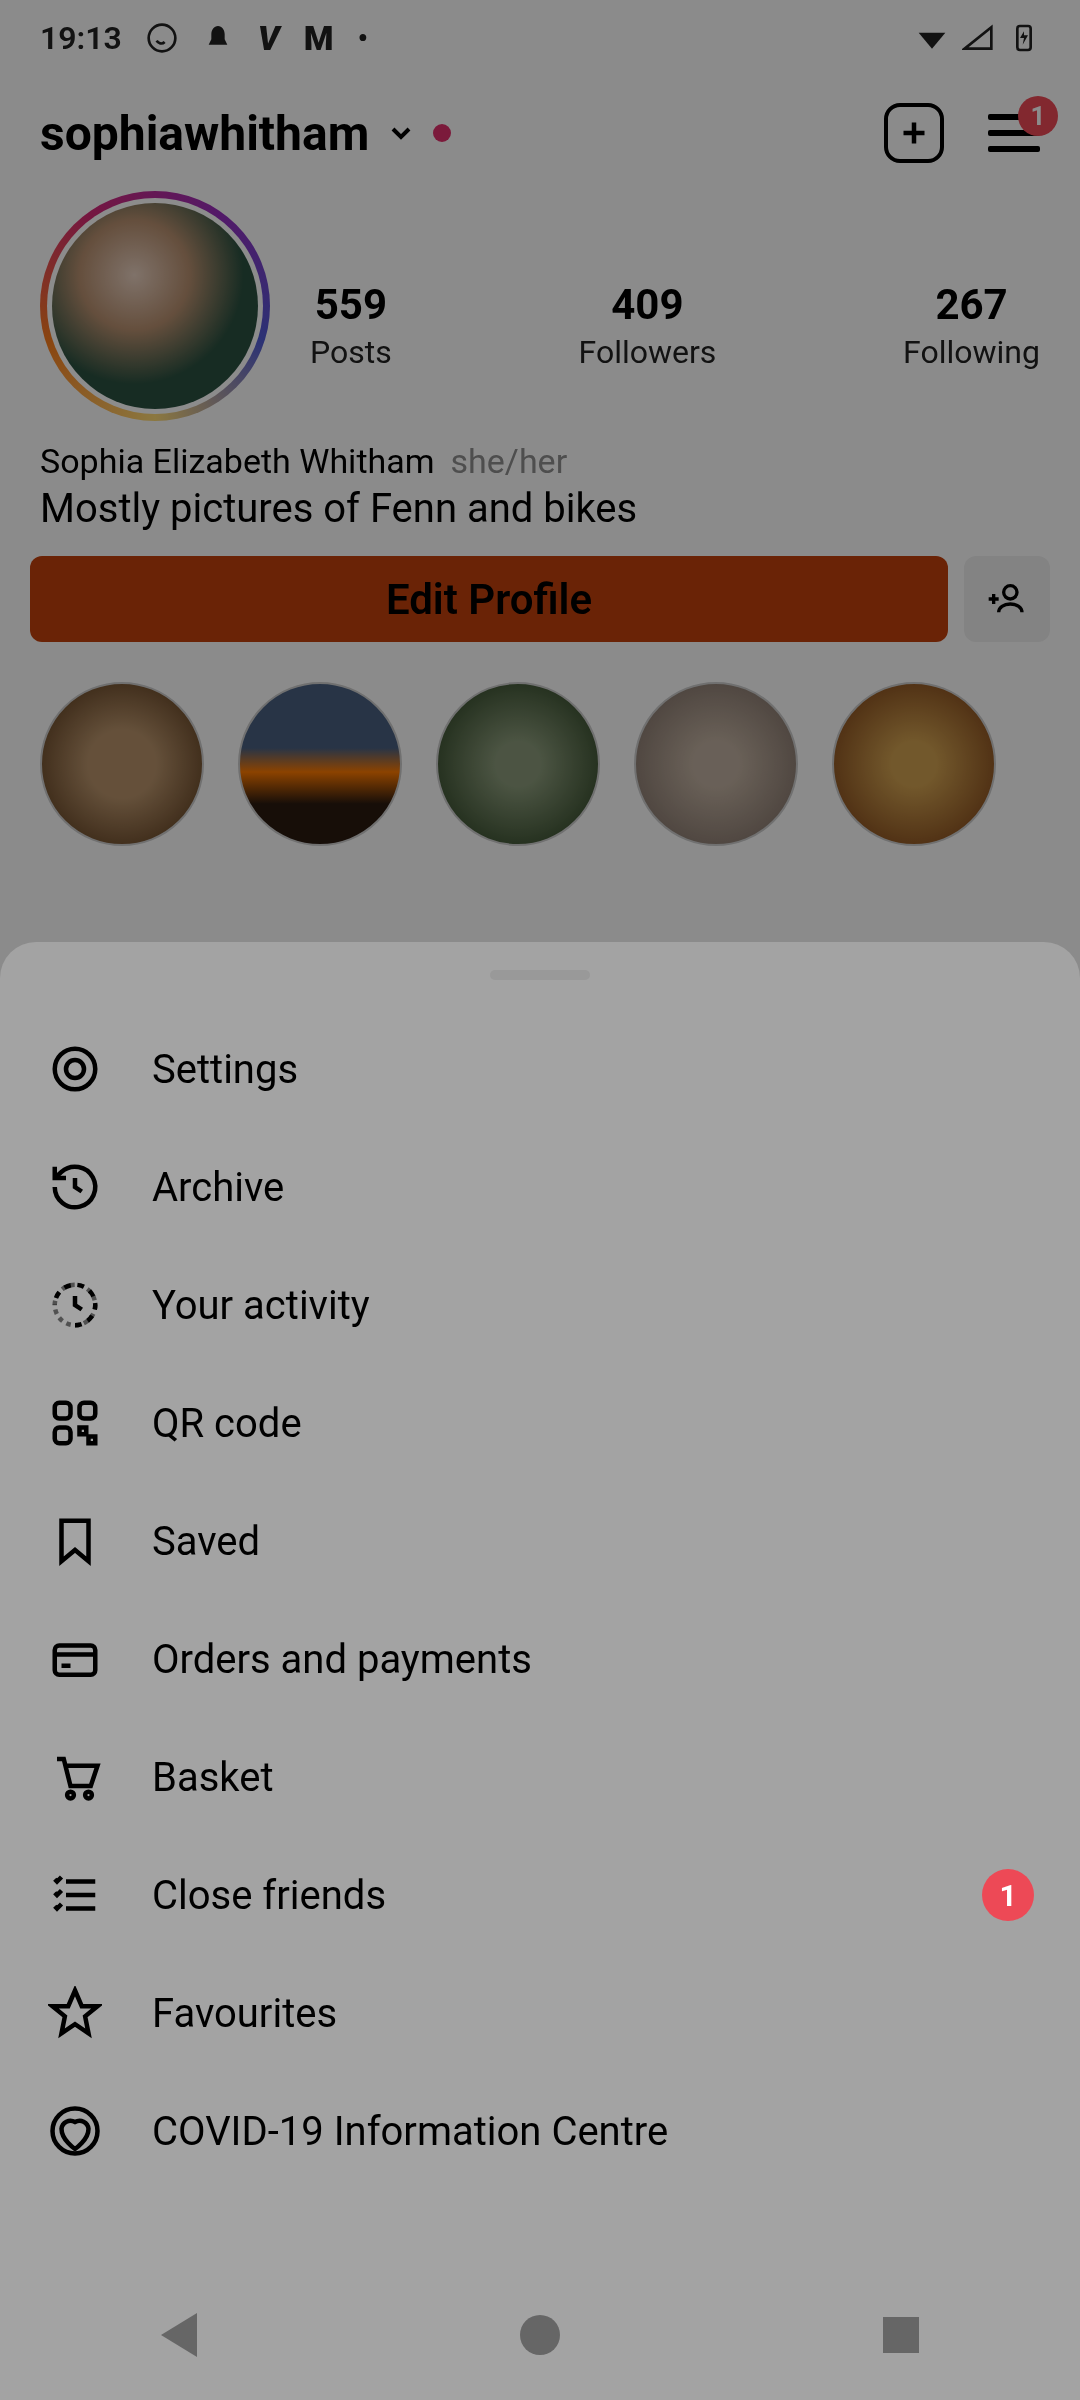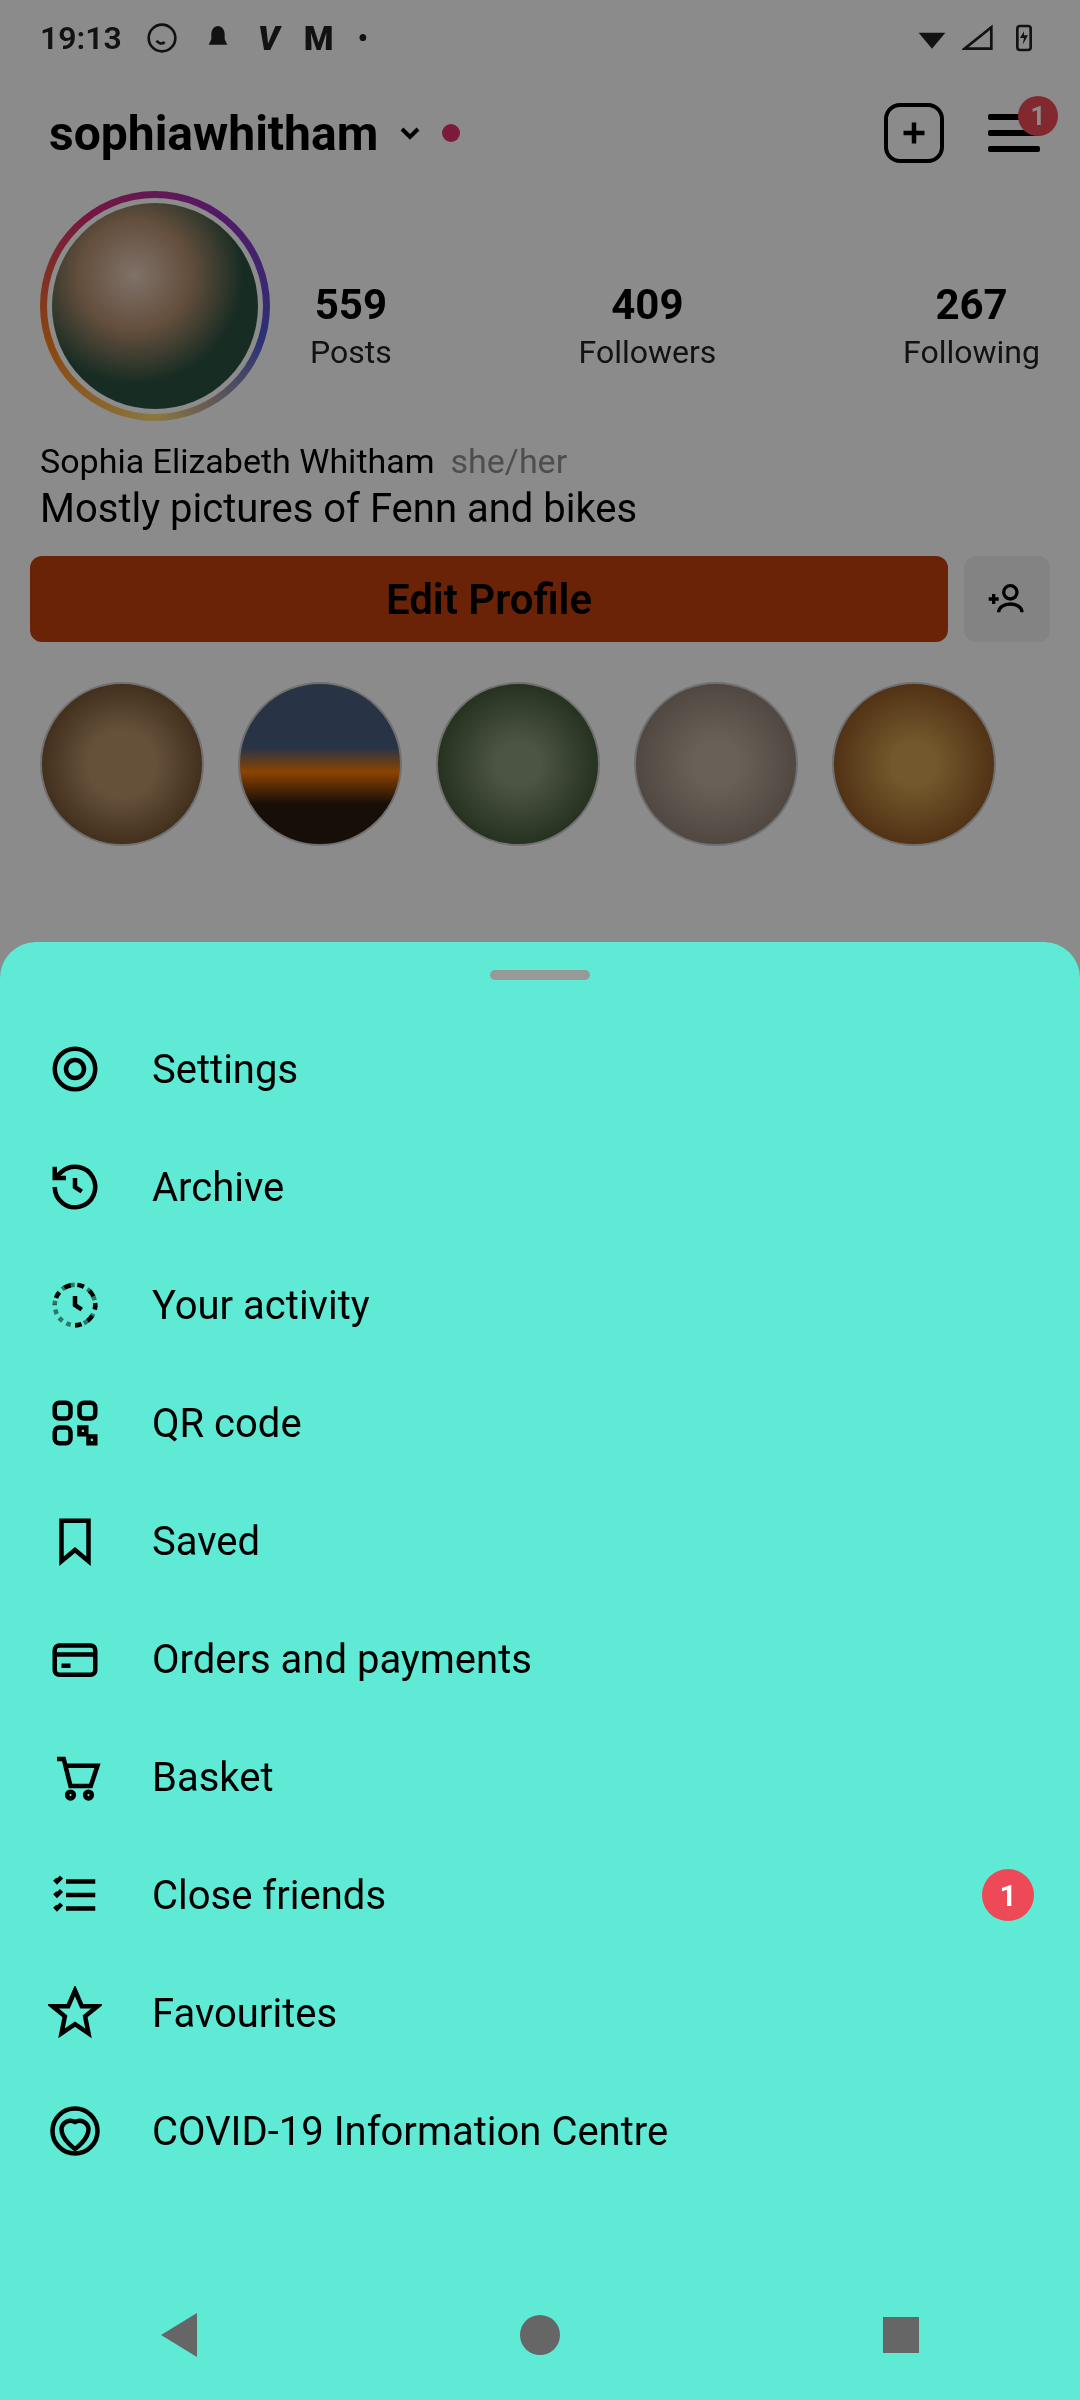--- a/index.html
+++ b/index.html
@@ -40,21 +40,21 @@
   .status-right { display: flex; align-items: center; gap: 14px; }
   .status-icon { width: 32px; height: 32px; }
 
   
   .profile-header {
     display: flex;
     align-items: center;
     padding: 28px 40px;
   }
   .username-wrap { display: flex; align-items: center; gap: 16px; flex: 1; }
-  .username { font-size: 48px; font-weight: 700; color: #000; margin-left: 9px; }
+  .username { font-size: 48px; font-weight: 700; color: #000; }
   .chevron { font-size: 36px; color: #000; }
   .red-dot { width: 18px; height: 18px; border-radius: 50%; background: #e1306c; }
   .header-actions { display: flex; align-items: center; gap: 44px; }
   .create-btn {
     width: 60px; height: 60px; border: 4px solid #000; border-radius: 16px;
     display: flex; align-items: center; justify-content: center; font-size: 44px; font-weight: 300;
   }
   .hamburger { position: relative; }
   .hamburger-lines { display: flex; flex-direction: column; gap: 10px; }
   .hamburger-lines span { width: 52px; height: 6px; background: #000; border-radius: 2px; }
@@ -116,21 +116,21 @@
   .hl2 { background: linear-gradient(#4a6080 40%, #ff7a00 55%, #2a1a10 75%); }
   .hl3 { background: radial-gradient(circle, #8a9a7a 20%, #3a5030 80%); }
   .hl4 { background: radial-gradient(circle, #c0b0a0 20%, #8a7a70 80%); }
   .hl5 { background: radial-gradient(circle, #d0a050 20%, #8a5020 80%); }
 
   
   .bottom-sheet {
     position: absolute;
     left: 0; right: 0; bottom: 0;
     top: 942px;
-    background: #5eead4;
+    background: #a3a3a3;
     border-top-left-radius: 36px;
     border-top-right-radius: 36px;
     z-index: 10;
     padding-top: 28px;
   }
   .drag-handle {
     width: 100px; height: 10px; background: #999; border-radius: 5px;
     margin: 0 auto 30px;
   }
   .menu-item {

